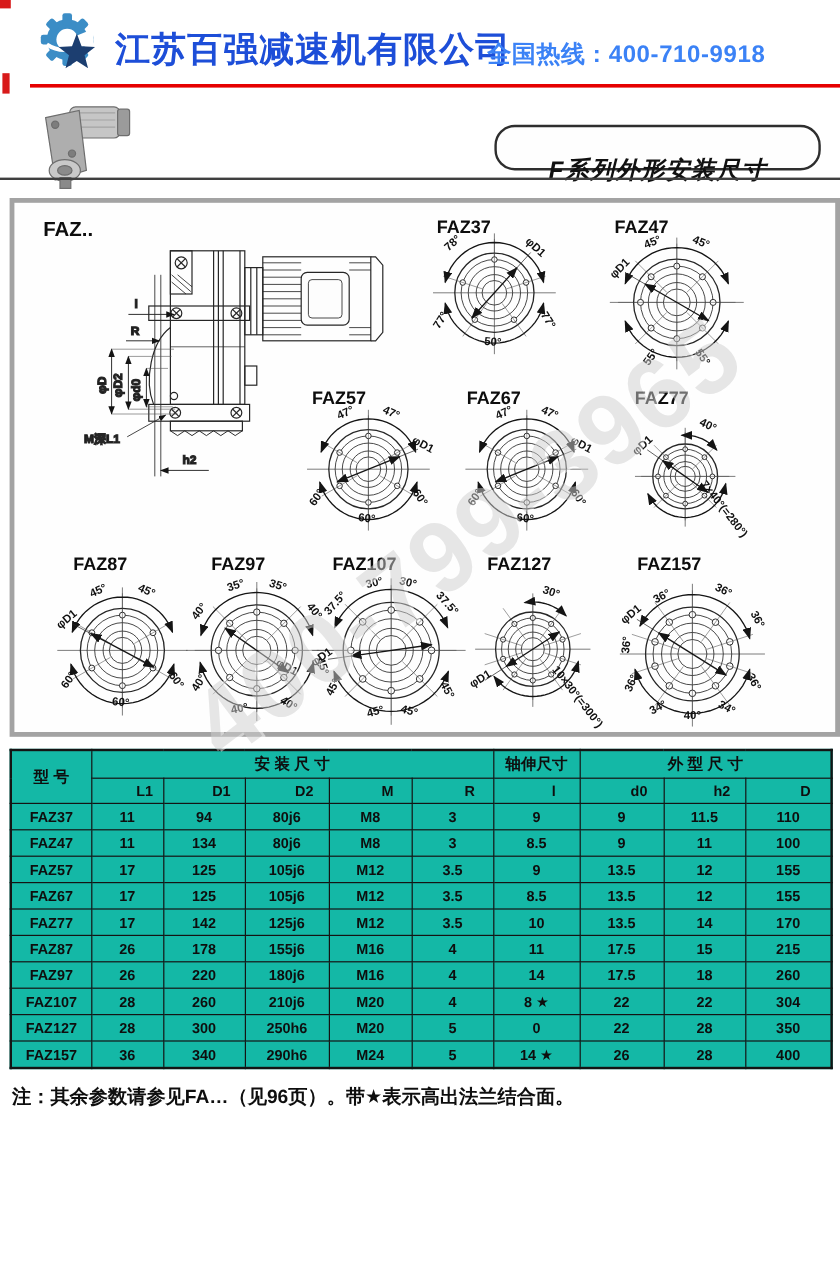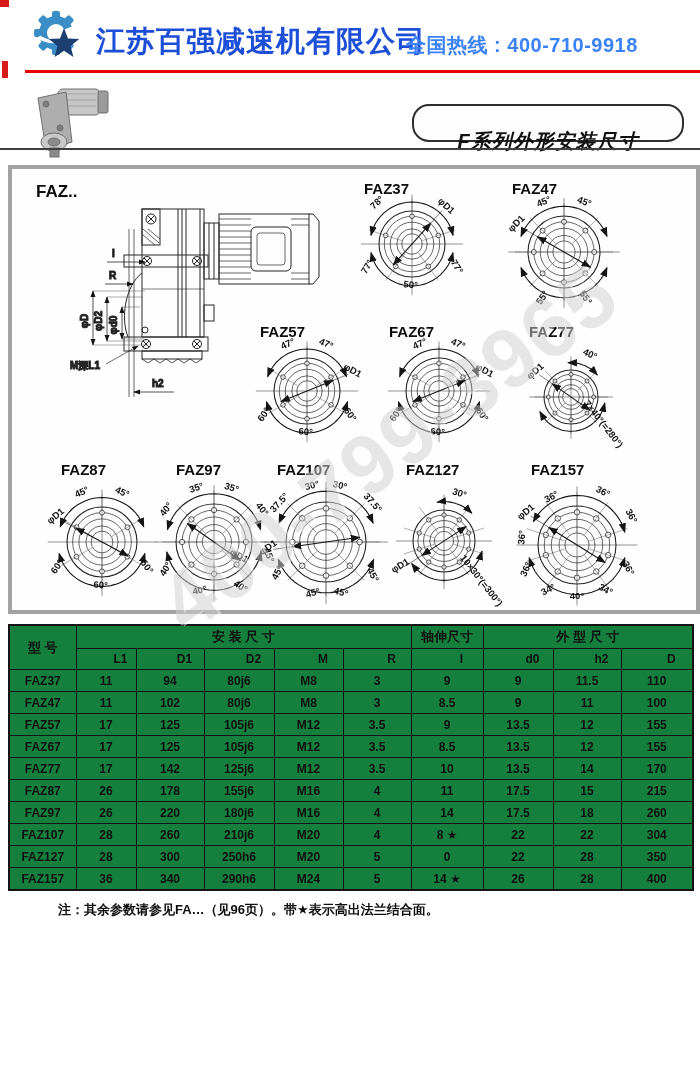--- a/index.html
+++ b/index.html
@@ -16,27 +16,27 @@
        display:flex;align-items:center;justify-content:center;background:#fefefe;}
   #series-banner span{font-size:20px;font-weight:bold;font-style:italic;letter-spacing:1px;margin-top:36px;}
   #gray-rule{left:0;top:148px;width:700px;height:2px;background:#3f3f3f;}
   
   #drawing-panel{left:8px;top:165px;width:684px;height:441px;border:4px solid #a3a3a3;background:#fefefe;}
   #watermark{left:80px;top:400px;width:620px;height:100px;transform:rotate(-37deg);transform-origin:center;
        font-size:84px;font-weight:bold;color:#cfcfcf;opacity:0.5;letter-spacing:2px;text-align:center;
        pointer-events:none;z-index:5;text-shadow:2px 2px 0 #ffffff;}
   
   #dim-table{position:absolute;left:8px;top:624px;width:684px;border-collapse:collapse;table-layout:fixed;
-       border:2px solid #141414;background:#15803d;}
+       border:2px solid #141414;background:#14b8a6;}
   #dim-table th,#dim-table td{border:1px solid #141414;text-align:center;vertical-align:middle;
        font-weight:bold;font-size:12px;padding:0;color:#0e0e0e;}
   #dim-table thead tr:first-child th{height:22px;font-size:13px;}
   #dim-table thead tr:last-child th{height:20px;padding-left:29px;}
   #dim-table tbody td{height:21px;}
-  #footnote{left:10px;top:888px;font-size:13px;font-weight:bold;color:#0e0e0e;margin-left:48px;}
+  #footnote{left:10px;top:888px;font-size:16px;font-weight:bold;color:#0e0e0e;}
   svg text{font-family:"Liberation Sans","DejaVu Sans",sans-serif;}
   .fname{font-size:15px;font-weight:bold;fill:#0d0d0d;}
   .alab{font-size:9.5px;font-weight:bold;fill:#101010;}
   .dlab{font-size:10px;font-weight:bold;fill:#151515;}
 </style>
 </head>
 <body>
 
 <div class="abs red-artifact" style="left:0;top:0;width:9px;height:7px;"></div>
 <div class="abs red-artifact" style="left:2px;top:61px;width:6px;height:17px;"></div>
@@ -593,21 +593,21 @@
         <td>M8</td>
         <td>3</td>
         <td>9</td>
         <td>9</td>
         <td>11.5</td>
         <td>110</td>
       </tr>
       <tr>
         <td>FAZ47</td>
         <td>11</td>
-        <td>102</td>
+        <td>134</td>
         <td>80j6</td>
         <td>M8</td>
         <td>3</td>
         <td>8.5</td>
         <td>9</td>
         <td>11</td>
         <td>100</td>
       </tr>
       <tr>
         <td>FAZ57</td>

